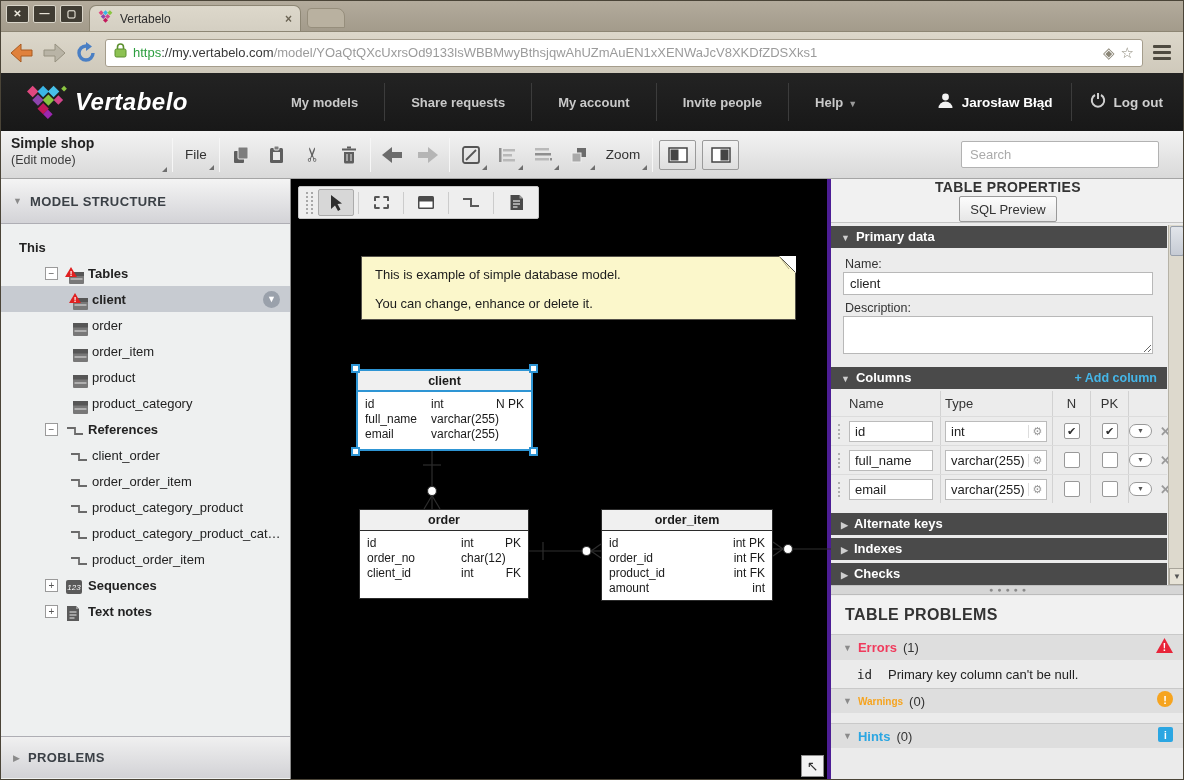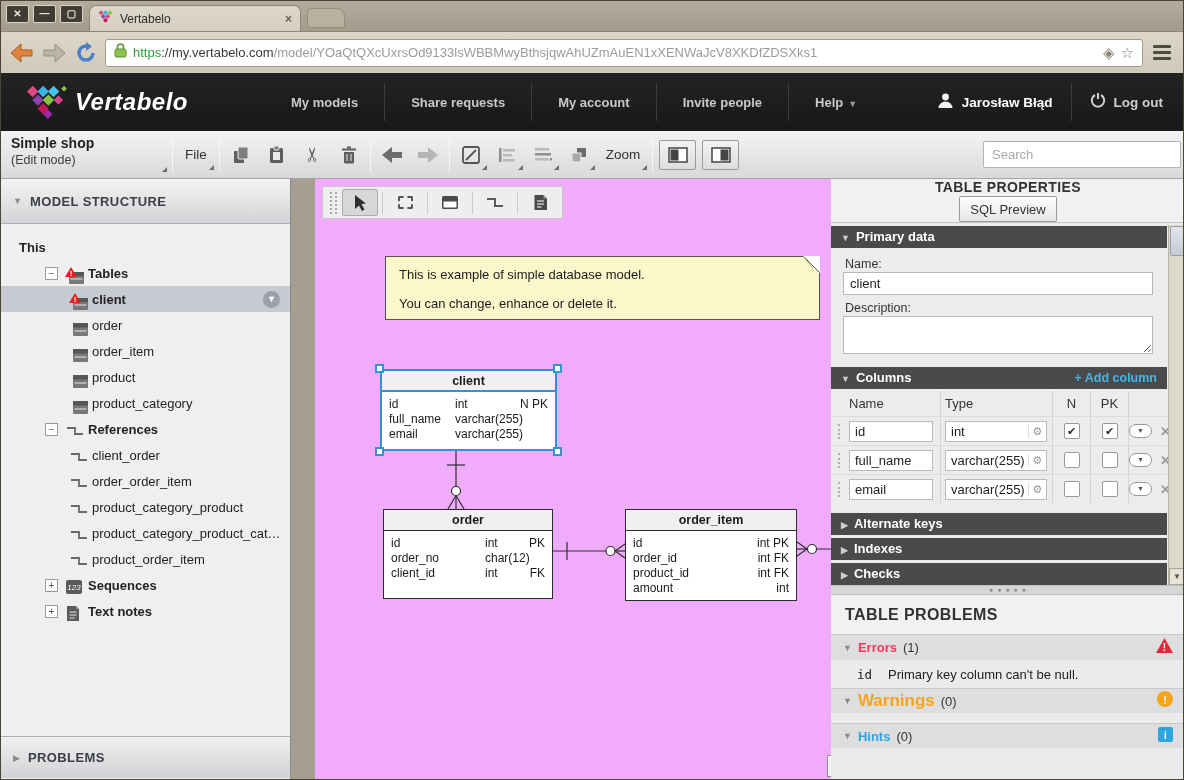--- a/index.html
+++ b/index.html
@@ -42,21 +42,21 @@
   
   .apptoolbar { position:absolute; left:0; top:130px; width:100%; height:48px; background:linear-gradient(#f3f3f3,#d9d9d9); border-bottom:1px solid #a5a5a5; display:flex; align-items:center; }
   .model-title-block { width:168px; padding-left:10px; position:relative; height:40px; }
   .model-title { font-size:14px; font-weight:bold; color:#222; line-height:17px; }
   .model-mode { font-size:12.5px; color:#3c3c3c; line-height:16px; }
   .tsep { width:1px; height:34px; background:#b3b3b3; border-right:1px solid #f6f6f6; margin:0 3px; }
   .tbtn { position:relative; height:36px; min-width:36px; display:flex; align-items:center; justify-content:center; padding:0 5px; color:#444; }
   .tbtn.lbl { font-size:13.5px; color:#333; padding:0 9px; }
   .dd::after { content:""; position:absolute; right:2px; bottom:3px; border-left:5px solid transparent; border-bottom:5px solid #6e6e6e; }
   .toggle-btn { width:37px; height:30px; background:linear-gradient(#f2f2f2,#dedede); border:1px solid #9a9a9a; border-radius:2px; display:flex; align-items:center; justify-content:center; margin:0 3px; }
-  .searchbox { margin-left:auto; margin-right:2px; width:198px; height:27px; border:1px solid #b2b2b2; border-radius:2px; background:#fff; font-size:13px; padding:0 8px; color:#333; }
+  .searchbox { margin-left:auto; margin-right:24px; width:198px; height:27px; border:1px solid #b2b2b2; border-radius:2px; background:#fff; font-size:13px; padding:0 8px; color:#333; }
   .searchbox::placeholder { color:#aaa; }
 
   
   .main { position:absolute; left:0; top:178px; width:100%; height:601px; }
 
   
   .sidebar { position:absolute; left:0; top:0; width:290px; height:100%; background:#eef0f0; border-right:1px solid #8a8a8a; }
   .panel-hdr { height:45px; background:linear-gradient(#f4f4f4,#d3d3d7); border-bottom:1px solid #aeaeb4; display:flex; align-items:center; padding-left:12px; gap:8px; }
   .panel-hdr-txt { font-size:13px; font-weight:bold; color:#3b4046; letter-spacing:.4px; }
   .tri { color:#8a8a8a; font-size:9px; }
@@ -64,21 +64,21 @@
   .trow { height:26px; display:flex; align-items:center; gap:7px; position:relative; }
   .trow.selected { background:#c7cbd1; }
   .b { font-weight:bold; }
   .ind1 { padding-left:18px; } .ind2 { padding-left:44px; } .ind3 { padding-left:68px; }
   .expbox { width:13px; height:13px; background:#fff; border:1px solid #9a9a9a; font-size:10px; line-height:11px; text-align:center; color:#555; flex:none; }
   .ticon { position:relative; width:16px; height:13px; flex:none; }
   .sel-chev { position:absolute; right:10px; width:17px; height:17px; border-radius:50%; background:#9aa1ab; color:#fff; font-size:9px; line-height:17px; text-align:center; }
   .side-footer { position:absolute; left:0; bottom:2px; width:100%; height:42px; background:linear-gradient(#f0f0f0,#d2d2d6); border-top:1px solid #aeaeb4; display:flex; align-items:center; padding-left:12px; gap:8px; }
 
   
-  .canvas { position:absolute; left:290px; top:0; width:540px; height:100%; background:#f0abfc; border-right:2px solid #4c1d95;margin-left:24px; }
+  .canvas { position:absolute; left:290px; top:0; width:540px; height:100%; background:#000000; border-right:4px solid #4c1d95; }
   .palette { position:absolute; left:7px; top:7px; height:33px; background:#eeeeee; border:1px solid #c6c6c6; border-radius:2px; display:flex; align-items:center; padding:0 4px; gap:2px; }
   .pal-handle { width:7px; height:22px; border-left:2px dotted #a8a8a8; border-right:2px dotted #a8a8a8; margin:0 3px; }
   .pal-btn { width:36px; height:27px; display:flex; align-items:center; justify-content:center; border-radius:2px; }
   .pal-btn.sel { background:#d7d7d7; border:1px solid #ababab; }
   .pal-sep { width:1px; height:22px; background:#cccccc; margin:0 2px; }
   .marquee { width:15px; height:13px; border:2px dashed #555; border-radius:2px; }
 
   .note { position:absolute; left:70px; top:77px; width:435px; height:64px; background:#fbf7cb; border:1px solid #55524a; padding:10px 13px; }
   .note p { font-size:13px; color:#1c1c1c; line-height:16px; }
   .note p + p { margin-top:13px; }
@@ -127,21 +127,21 @@
   .vscroll { position:absolute; right:0; top:46px; width:17px; height:360px; background:#ddd9cd; border-left:1px solid #b6b2a6; }
   .vthumb { position:absolute; left:1px; top:1px; width:14px; height:30px; background:linear-gradient(#e2e5ea,#c6cbd4); border:1px solid #98a0ac; border-radius:2px; }
   .vbtn { position:absolute; left:0px; bottom:0; width:16px; height:17px; background:#e7e3d7; border:1px solid #a8a49a; color:#555; font-size:8px; text-align:center; line-height:15px; }
 
   .splitter { position:absolute; left:0; width:354px; height:10px; background:#d6d6d6; border-top:1px solid #c0c0c0; border-bottom:1px solid #bcbcbc; text-align:center; color:#8a8a8a; font-size:7px; line-height:8px; letter-spacing:1px; }
   .tp-title { position:absolute; left:0; width:354px; height:38px; background:#f1f1f1; display:flex; align-items:center; padding-left:14px; font-size:16px; font-weight:bold; color:#333; letter-spacing:.4px; }
   .prob-row { position:absolute; left:0; width:354px; display:flex; align-items:center; padding:0 12px; gap:6px; }
   .prob-hdr { height:26px; background:#dedede; border-top:1px solid #c9c9c9; }
   .prob-msg { height:28px; background:#ebebeb; }
   .lbl-err { color:#f03a5c; font-weight:bold; font-size:13px; }
-  .lbl-warn { color:#f6a41f; font-weight:bold; font-size:17px; }
+  .lbl-warn { color:#f6a41f; font-weight:bold; font-size:10px; }
   .lbl-hint { color:#2ba6e2; font-weight:bold; font-size:13px; }
   .cnt { color:#333; font-size:13px; }
   .picon { margin-left:auto; }
   .mono { font-family:"DejaVu Sans Mono",monospace; font-size:12.5px; color:#222; margin-left:14px; }
   .msgtxt { font-size:13px; color:#222; margin-left:10px; }
   .prob-fill { position:absolute; left:0; width:354px; background:#ebebeb; }
 </style>
 </head>
 <body>
 

